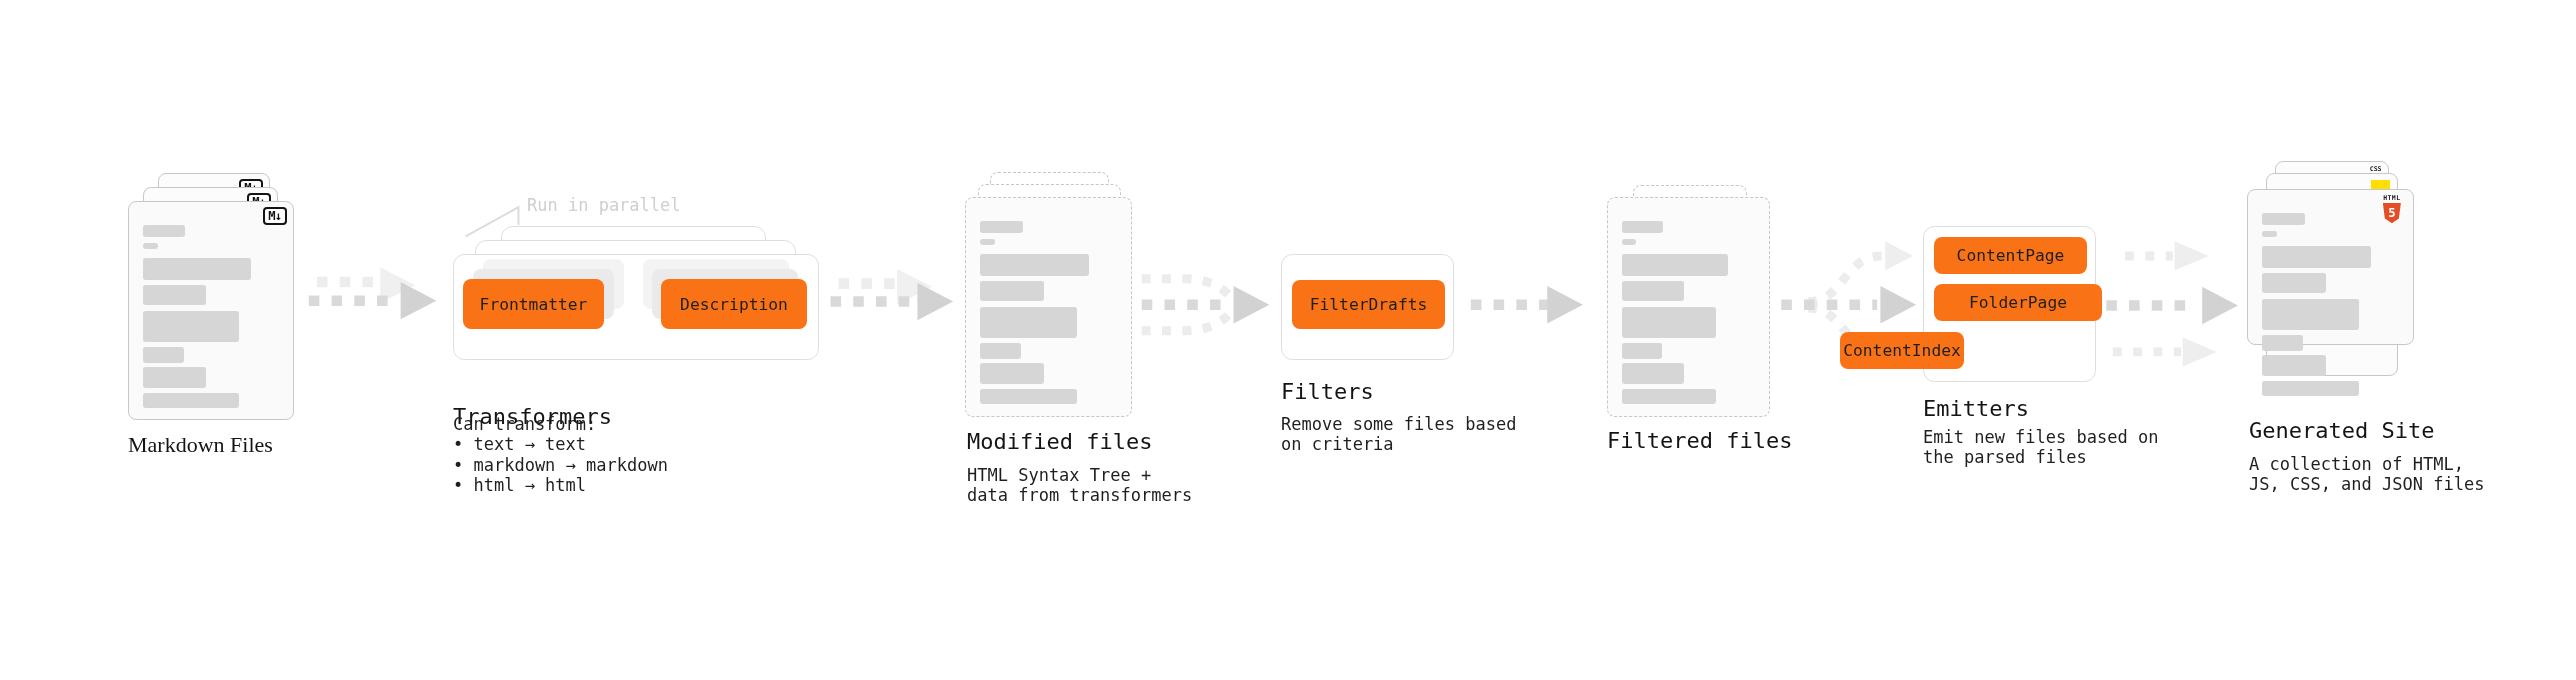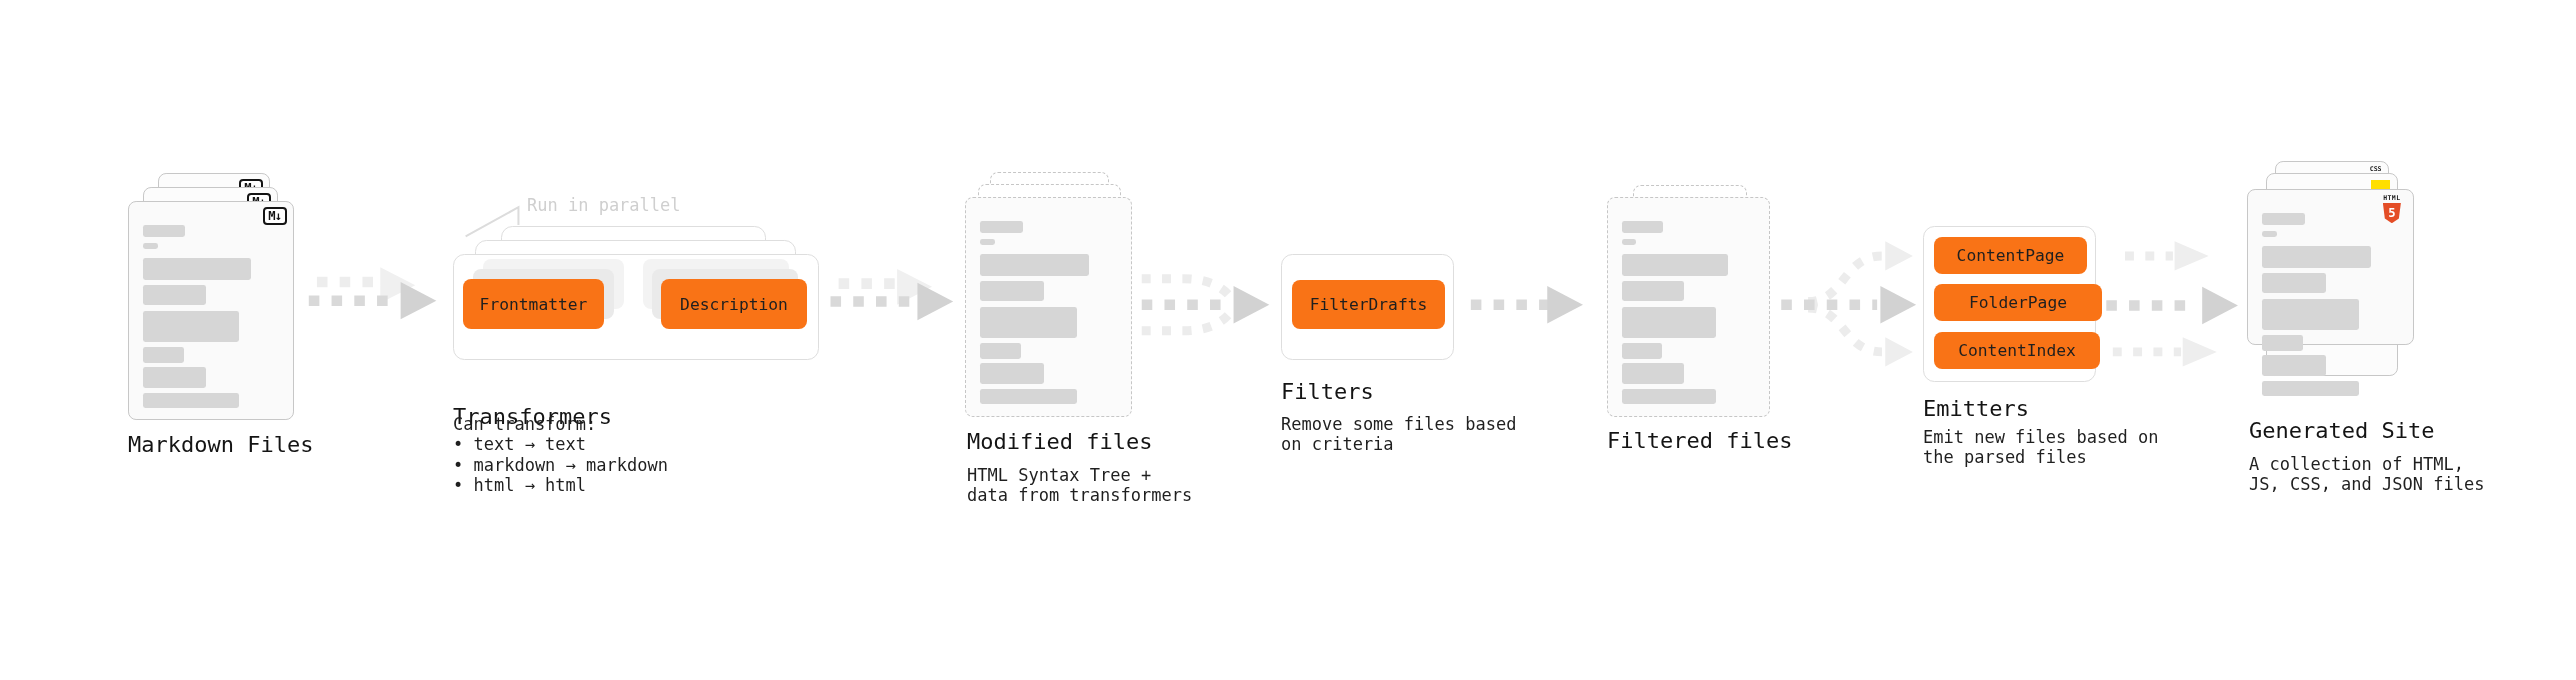--- a/index.html
+++ b/index.html
@@ -139,21 +139,21 @@
           <div class="bar" style="width: 32%; height: 12.2px; margin-top: 0px;"></div>
           <div class="bar" style="width: 11%; height: 5.7px; margin-top: 5.7px;"></div>
           <div class="bar" style="width: 82%; height: 22px; margin-top: 9.8px;"></div>
           <div class="bar" style="width: 48%; height: 19.5px; margin-top: 4.9px;"></div>
           <div class="bar" style="width: 73%; height: 31px; margin-top: 6.5px;"></div>
           <div class="bar" style="width: 31%; height: 15.4px; margin-top: 4.9px;"></div>
           <div class="bar" style="width: 48%; height: 20.3px; margin-top: 4.9px;"></div>
           <div class="bar" style="width: 73%; height: 15.4px; margin-top: 4.9px;"></div>
         </div>
     </div>
-    <div class="stage-title" style="left:128px;top:432px;">Markdown Files</div>
+    <div class="stage-title" style="left:128px;top:432px;font-family:Liberation Serif, serif;">Markdown Files</div>
   </div>
 
   <div>
     <div class="frame" style="left:501px;top:226px;width:265px;height:109px;"></div>
     <div class="frame" style="left:475px;top:240px;width:321px;height:107px;"></div>
     <div class="frame" style="left:453px;top:254px;width:366px;height:106px;"></div>
 
     <div class="gbox ghost2" style="left:483px;top:259px;width:141px;height:50px;"></div>
     <div class="gbox ghost1" style="left:473px;top:269px;width:141px;height:50px;"></div>
     <div class="gbox" style="left:463px;top:279px;width:141px;height:50px;">Frontmatter</div>
@@ -212,21 +212,21 @@
           <div class="bar" style="width: 73%; height: 15.4px; margin-top: 4.9px;"></div>
         </div>
     </div>
     <div class="stage-title" style="left:1607px;top:428px;">Filtered files</div>
   </div>
 
   <div>
     <div class="frame" style="left:1923px;top:226px;width:173px;height:156px;"></div>
     <div class="gbox" style="left:1934px;top:237px;width:153px;height:37px;">ContentPage</div>
     <div class="gbox" style="left:1934px;top:284px;width:168px;height:37px;">FolderPage</div>
-    <div class="gbox" style="left:1934px;top:332px;width:166px;height:37px;">ContentIndex</div>
+    <div class="gbox" style="left:1840px;top:332px;width:124px;height:37px;">ContentIndex</div>
     <div class="stage-title" style="left:1923px;top:396px;">Emitters</div>
     <div class="stage-desc" style="left:1923px;top:427px;">Emit new files based on
 the parsed files</div>
   </div>
 
   <div>
     <div class="filecard backing" style="left:2275px;top:161px;width:114px;height:195px;">
       <div class="css-badge">
         <span class="txt">CSS</span>
         <div class="bar2"></div>

